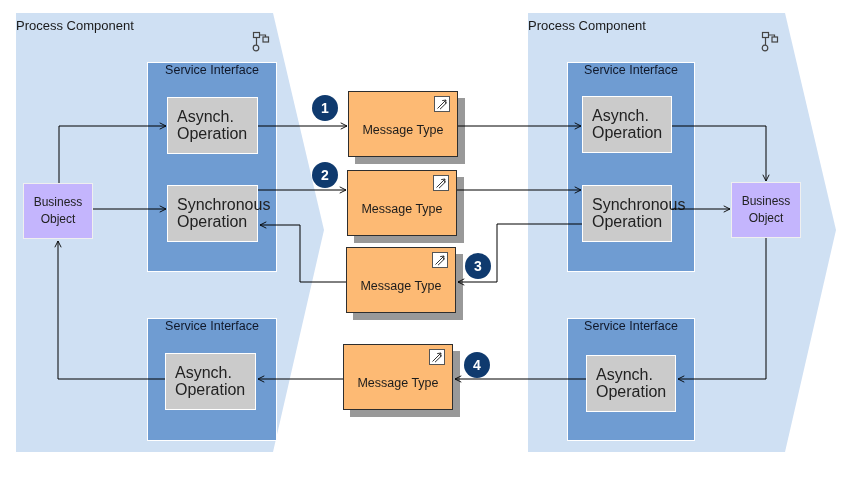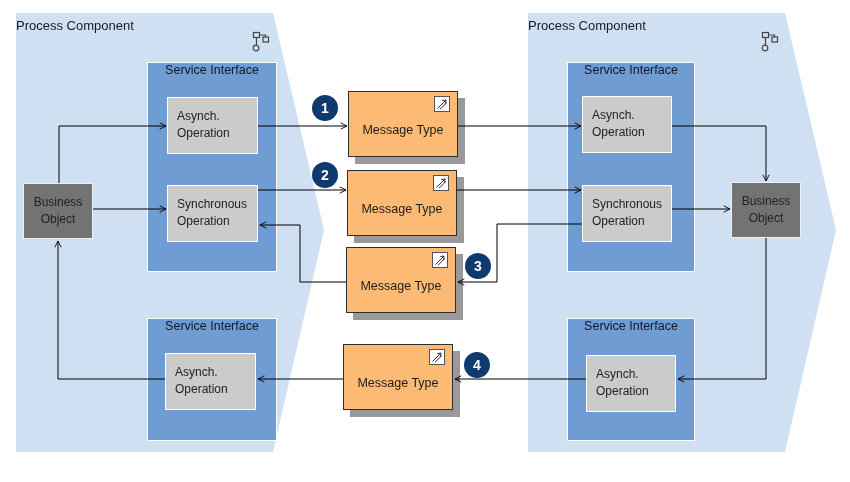--- a/index.html
+++ b/index.html
@@ -25,27 +25,27 @@
   .si {
     position:absolute; background:#6f9cd2; border:1.5px solid #ffffff;
     box-sizing:border-box; z-index:10;
   }
   .si-title { text-align:center; font-size:12.5px; color:#10182a; }
 
   
   .op {
     position:absolute; width:91px; height:57px; background:#cbcbcb;
     border:1.5px solid #ffffff; box-sizing:border-box; z-index:11;
-    font-size:12px; line-height:17px; color:#222222;
+    font-size:16px; line-height:17px; color:#222222;
     padding:10px 2px 0 9px;
   }
 
   
   .bo {
-    position:absolute; width:70px; height:56px; background:#737373;
+    position:absolute; width:70px; height:56px; background:#c4b5fd;
     border:1.5px solid #efefef; box-sizing:border-box; z-index:11;
     font-size:12px; line-height:17px; color:#222222;
     display:flex; align-items:center; justify-content:center; text-align:center;
   }
 
   
   .mt {
     position:absolute; width:110px; height:66px; background:#fdba74;
     border:1px solid #2e2e2e; box-sizing:border-box; z-index:12;
     box-shadow:7px 7px 0 0 #999999;

